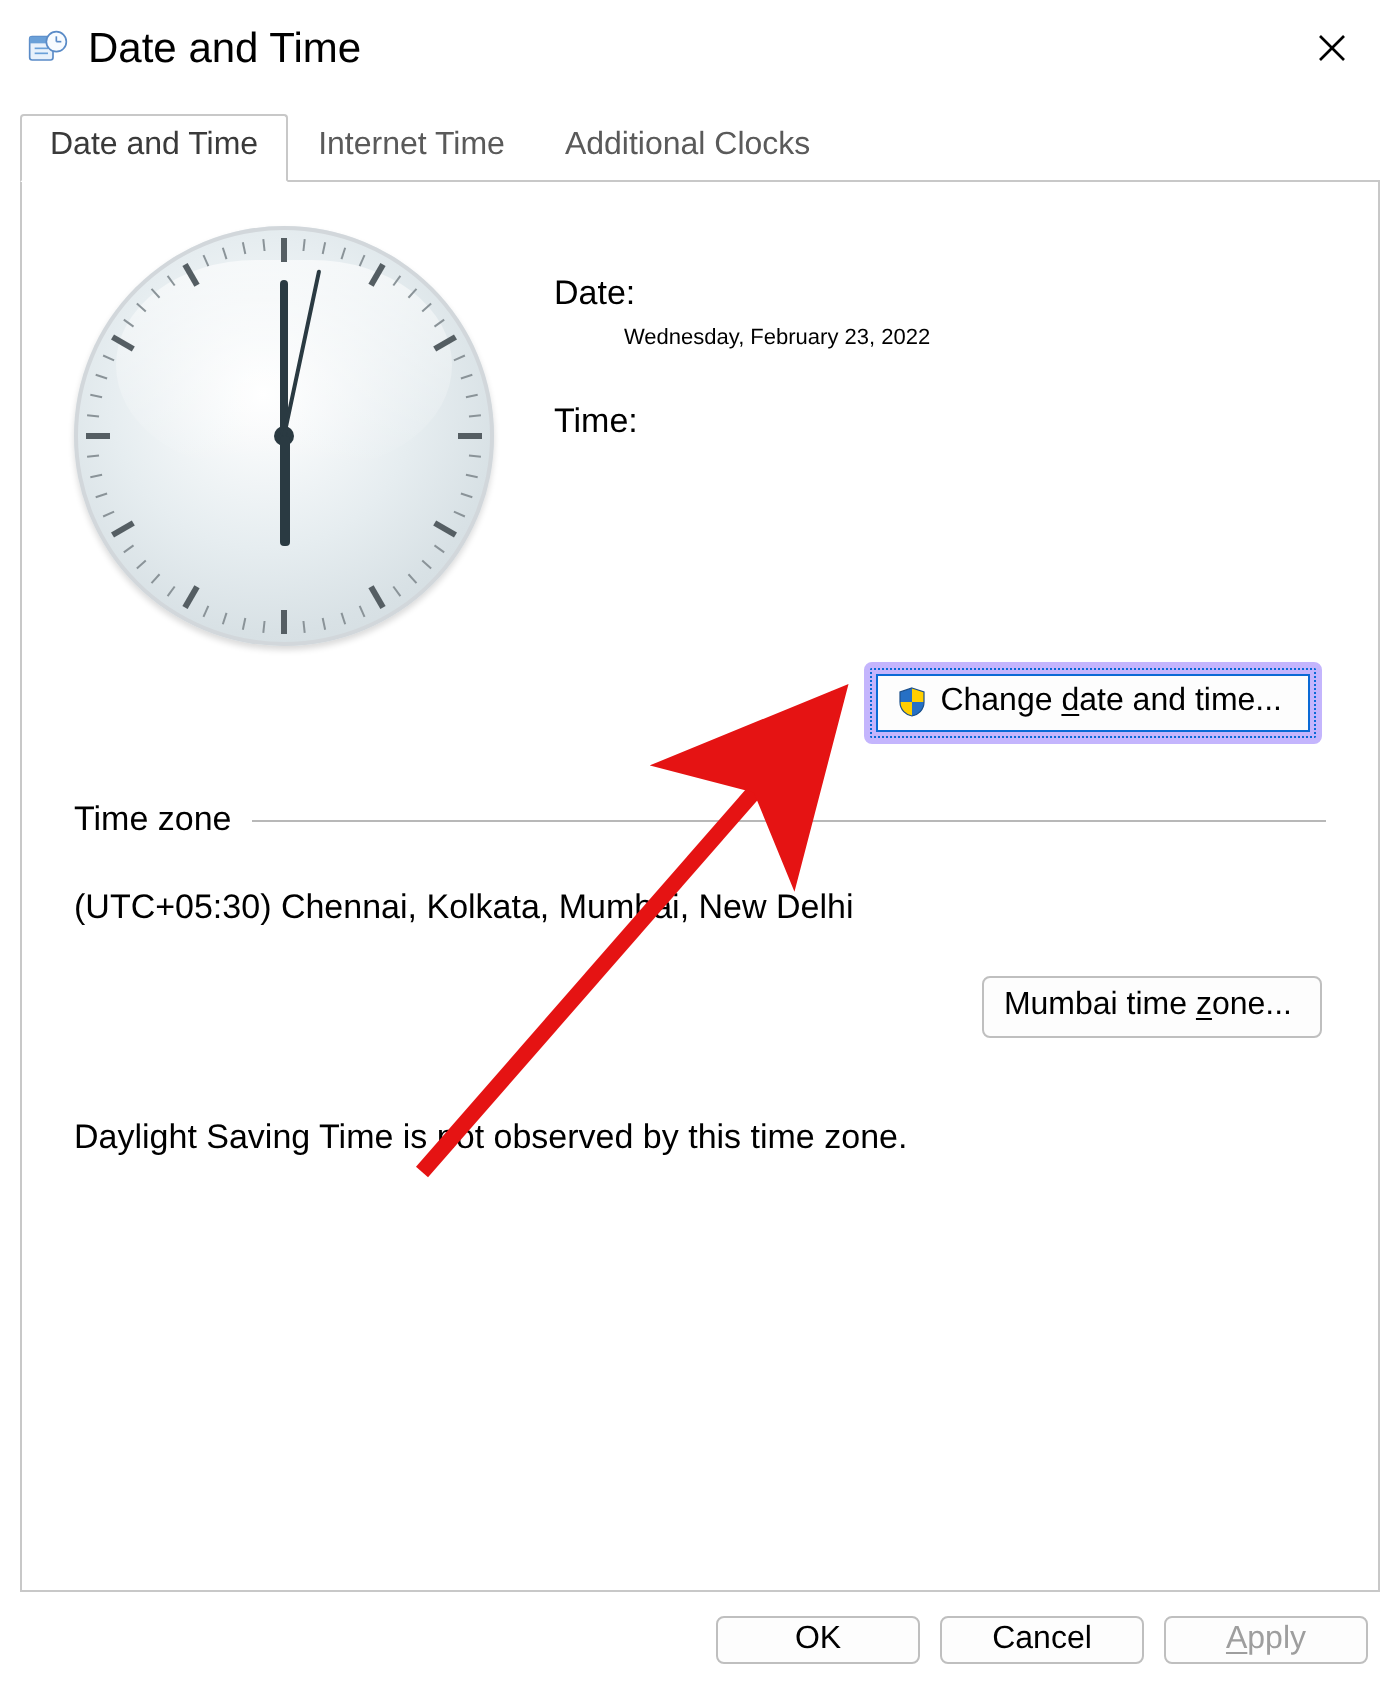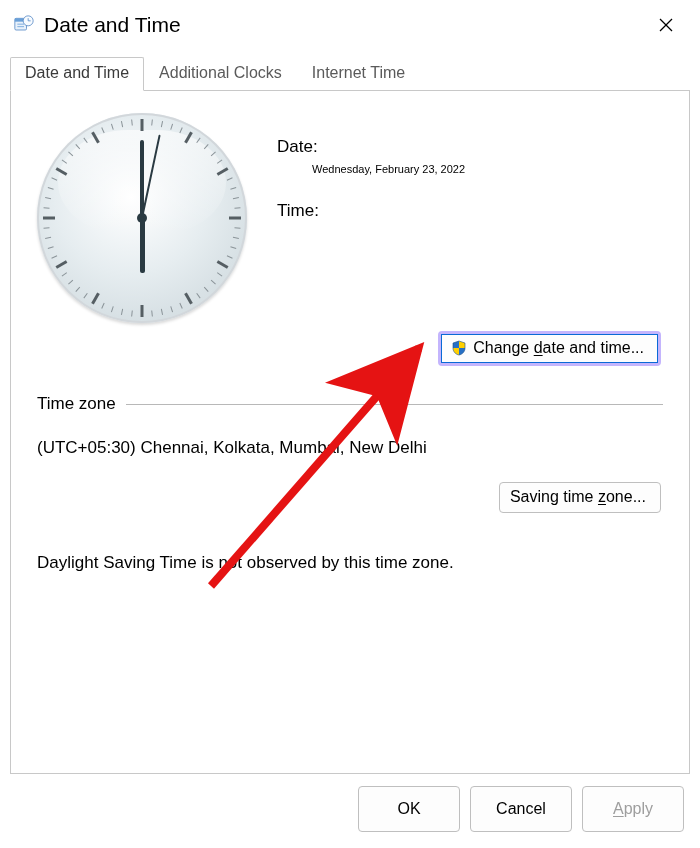--- a/index.html
+++ b/index.html
@@ -125,38 +125,38 @@
     font-size: 16px;
     cursor: pointer;
     display: inline-flex;
     align-items: center;
     gap: 6px;
     font-family: inherit;
   }
   .pill-btn.focus {
     outline: 1px dotted #0a6ad6;
     outline-offset: -4px;
-    border: 3px solid #c4b5fd;
+    border: 6px solid #c4b5fd;
     box-shadow: 0 0 0 1px #0a6ad6 inset;
   }
   .btn-row1 { margin-top: 8px; text-align: right; padding-right: 2px;}
   .section-head {
     display: flex; align-items: center; gap: 10px;
     margin-top: 28px;
   }
   .section-head .sec-label { font-size:17px; white-space: nowrap; text-align: right;}
   .section-head .line { flex:1; height:1px; background:#b8b8b8;}
   .tz-value { margin-top: 24px; font-size:17px;}
   .btn-row2 { margin-top: 24px; text-align:right; padding-right: 2px;}
   .dst-note { margin-top: 40px; font-size:17px;}
   .footer {
     display:flex; justify-content:flex-end; gap:10px;
     padding: 12px 16px 16px 16px;
   }
-  .footer .pill-btn { min-width: 102px; justify-content:center; padding:13px 10px;}
+  .footer .pill-btn { min-width: 102px; justify-content:center; padding:2px 10px;}
   .footer .pill-btn.disabled { color:#9e9e9e; }
   .shield { width:16px; height:16px; display:inline-block; }
   .underline-access { text-decoration: underline; text-underline-offset: 2px;}
   
   .arrow {
     position:absolute;
     pointer-events:none;
   }
 </style>
 </head>
@@ -180,22 +180,22 @@
     <button class="close-btn">
       <svg viewBox="0 0 14 14" width="14" height="14">
         <line x1="1" y1="1" x2="13" y2="13" stroke="#000" stroke-width="1.3"></line>
         <line x1="13" y1="1" x2="1" y2="13" stroke="#000" stroke-width="1.3"></line>
       </svg>
     </button>
   </div>
 
   <div class="tabs">
     <div class="tab active">Date and Time</div>
+    <div class="tab">Internet Time</div>
     <div class="tab">Additional Clocks</div>
-    <div class="tab">Internet Time</div>
   </div>
 
   <div class="panel">
 
     <div class="dt-row">
       <div class="clock-wrap">
         <div class="clock-face" id="clock-face">
           <div class="shine"></div>
           <div class="center-pin"></div>
         <div class="tick" style="transform: rotate(0deg) translate(-1.5px, -99px);"></div>
@@ -288,21 +288,21 @@
 
     <div class="section-head">
       <span class="sec-label">Time zone</span>
       <span class="line"></span>
     </div>
 
     <div class="tz-value">(UTC+05:30) Chennai, Kolkata, Mumbai, New Delhi</div>
 
     <div class="btn-row2">
       <button class="pill-btn">
-        <span><span>Saving time </span><span class="underline-access">z</span><span>one...</span></span>
+        <span><span>Mumbai time </span><span class="underline-access">z</span><span>one...</span></span>
       </button>
     </div>
 
     <div class="dst-note">Daylight Saving Time is not observed by this time zone.</div>
 
     <svg class="arrow" style="left:190px; top:245px;" width="260" height="260">
       <defs>
         <marker id="ah" markerWidth="14" markerHeight="14" refX="11" refY="6" orient="auto">
           <path d="M0,0 L12,6 L0,12 L3,6 Z" fill="#e51313"></path>
         </marker>

